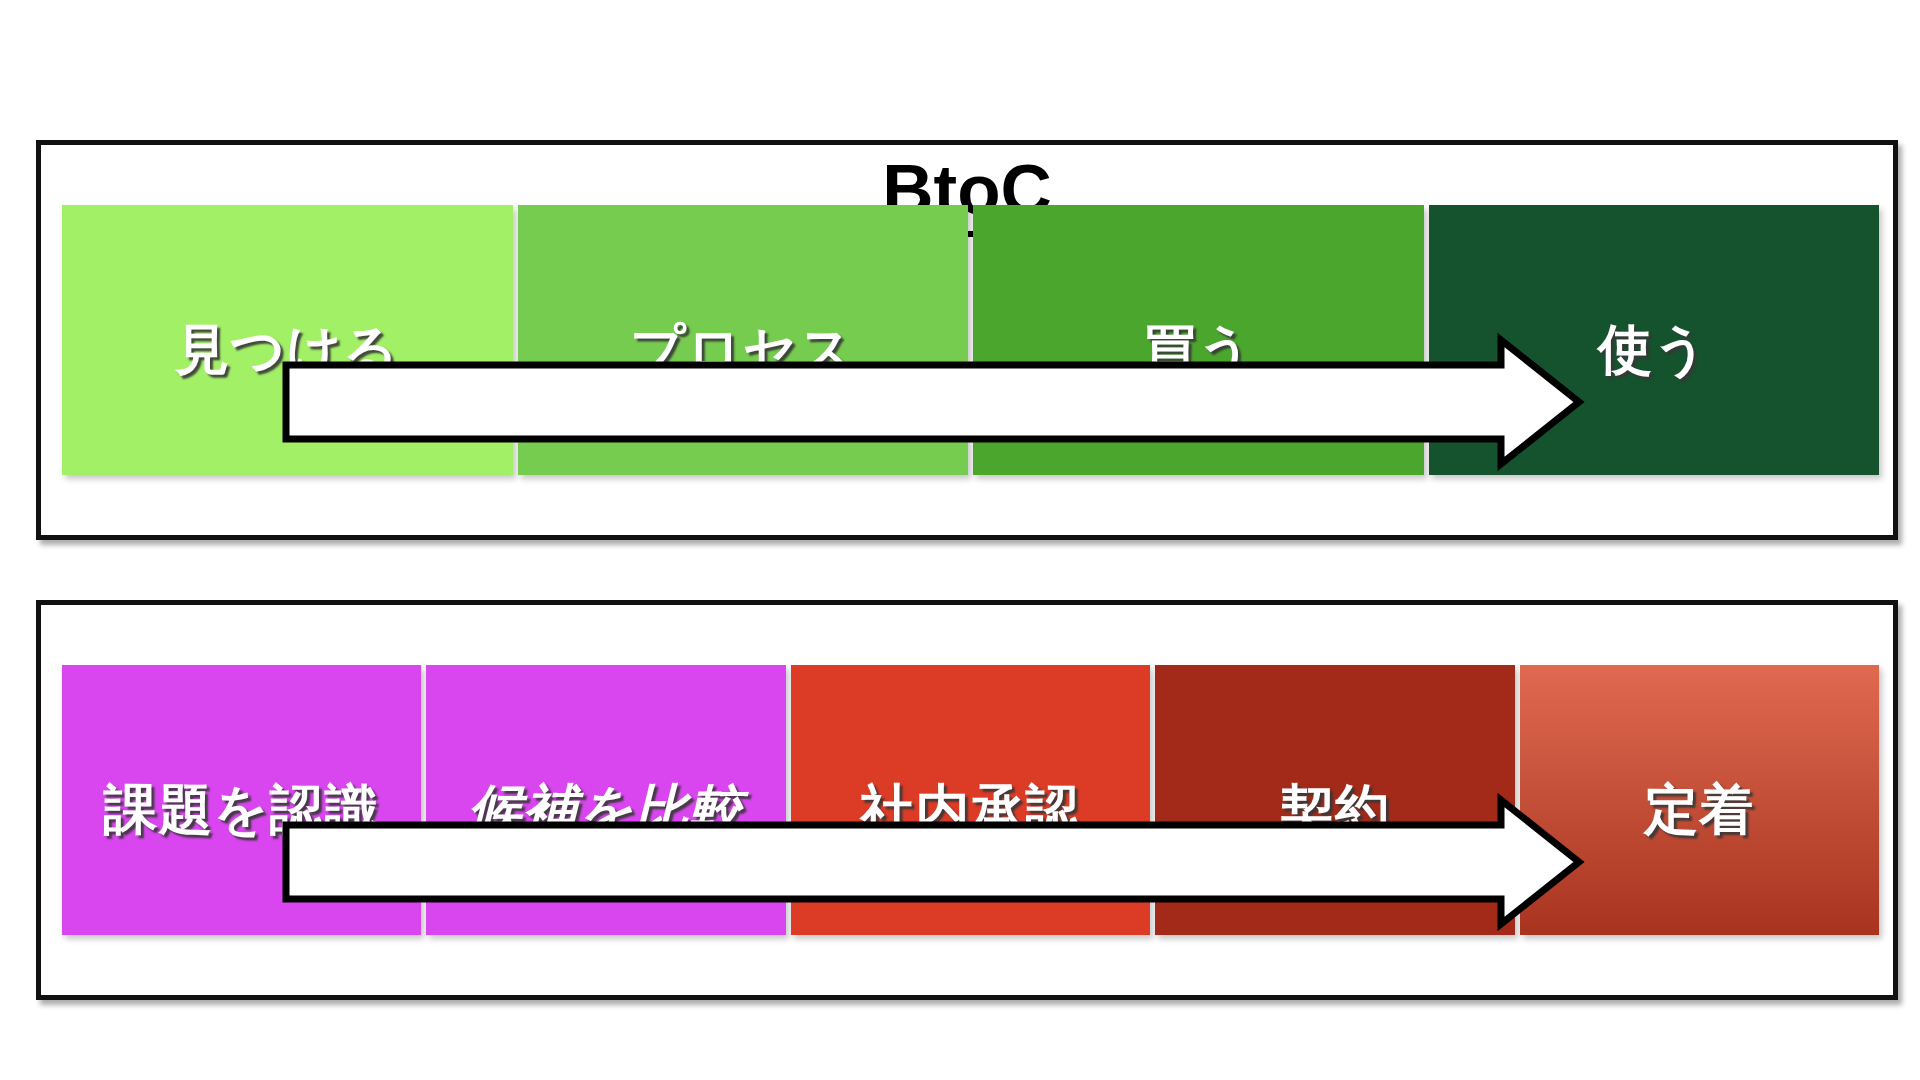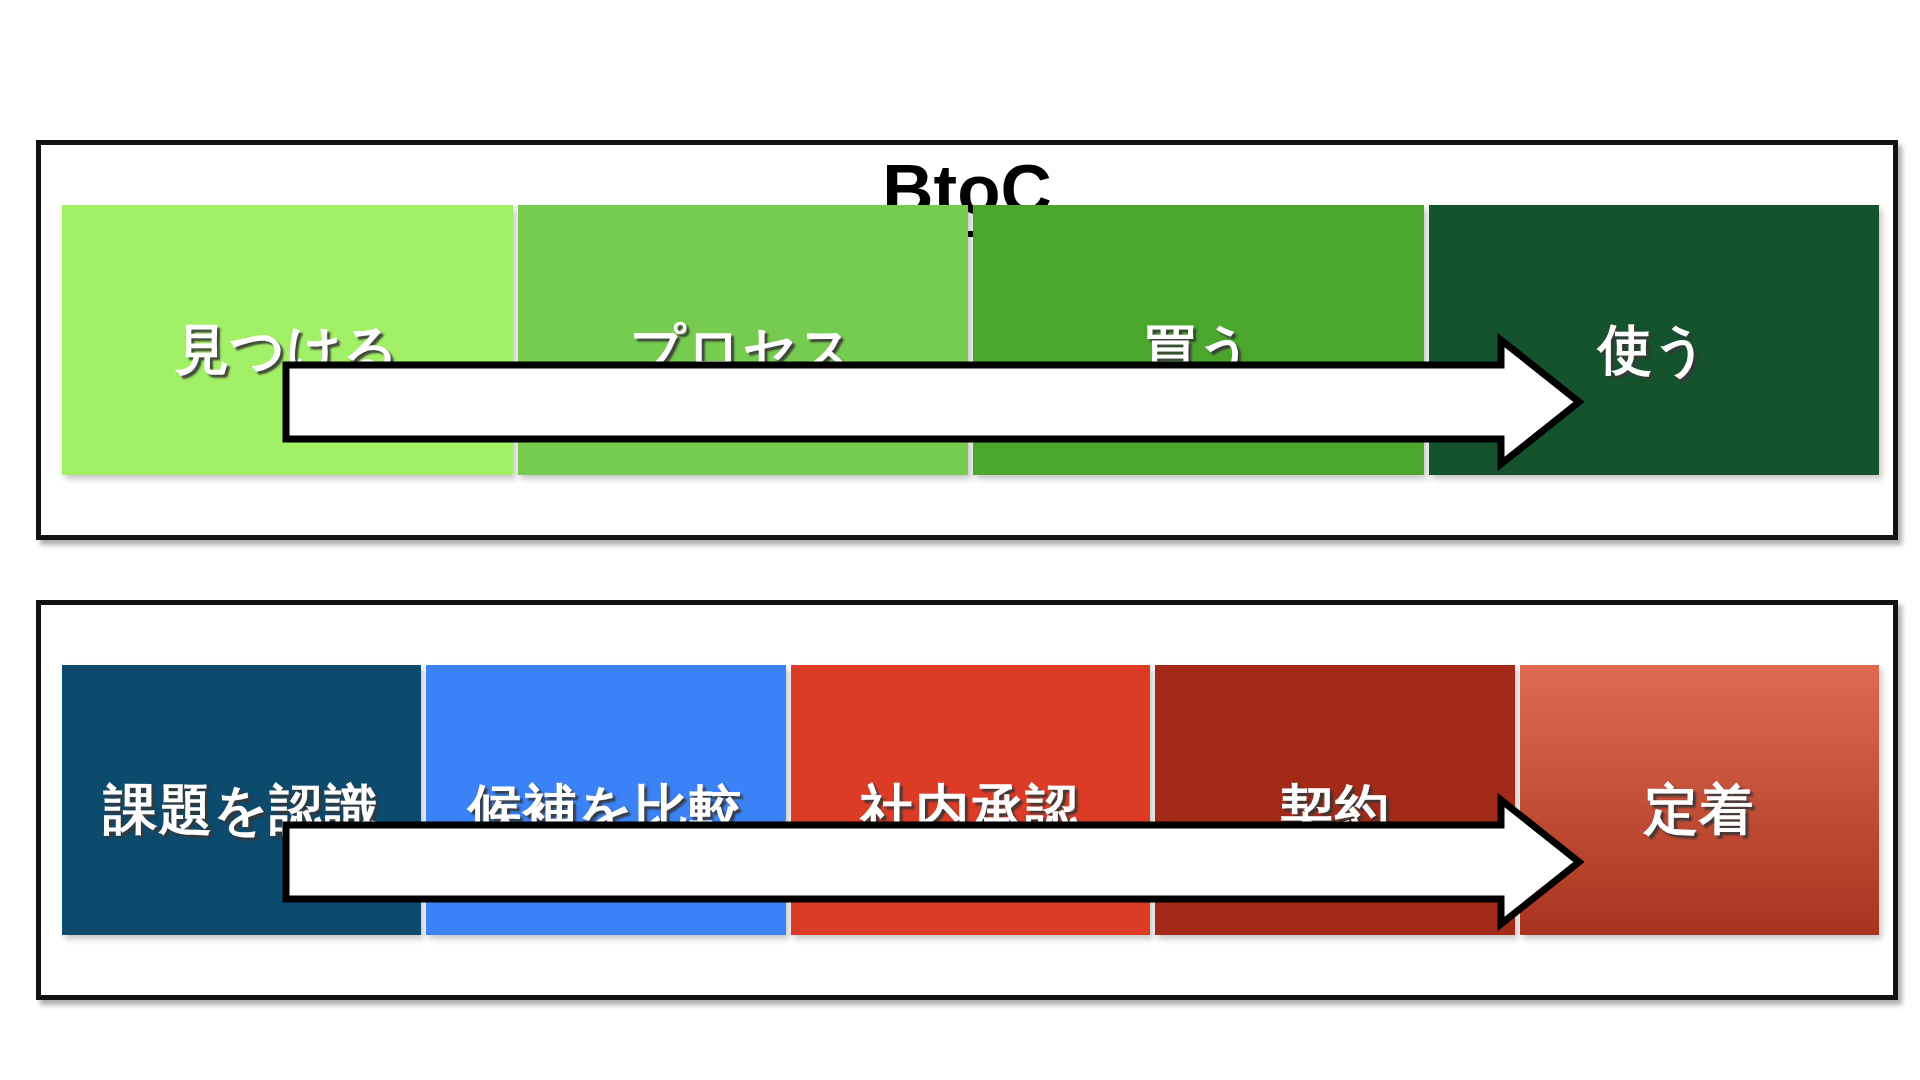--- a/index.html
+++ b/index.html
@@ -111,24 +111,24 @@
         <span class="stage-label">使う</span>
       </div>
     </div>
     <svg class="arrow-svg" viewBox="0 0 1862 400">
       <polygon points="245,220 1460,220 1460,195 1538,257 1460,319 1460,294 245,294" fill="#ffffff" stroke="#000000" stroke-width="7" stroke-linejoin="miter"></polygon>
     </svg>
   </div>
 
   <div class="panel" id="panel-btob">
     <div class="stage-row">
-      <div class="stage-box" style="background:#0c4a6e;align-items:center;">
+      <div class="stage-box" style="background:#d946ef;align-items:center;">
         <span class="stage-label">課題を認識</span>
       </div>
-      <div class="stage-box" style="background:#3b82f6;">
+      <div class="stage-box" style="background:#d946ef;font-style:italic;">
         <span class="stage-label">候補を比較</span>
       </div>
       <div class="stage-box" style="background:#dc3b26;">
         <span class="stage-label">社内承認</span>
       </div>
       <div class="stage-box" style="background:#a32a19;">
         <span class="stage-label">契約</span>
       </div>
       <div class="stage-box" style="background:linear-gradient(to bottom,#e06a50 0%,#a83420 100%);">
         <span class="stage-label">定着</span>

